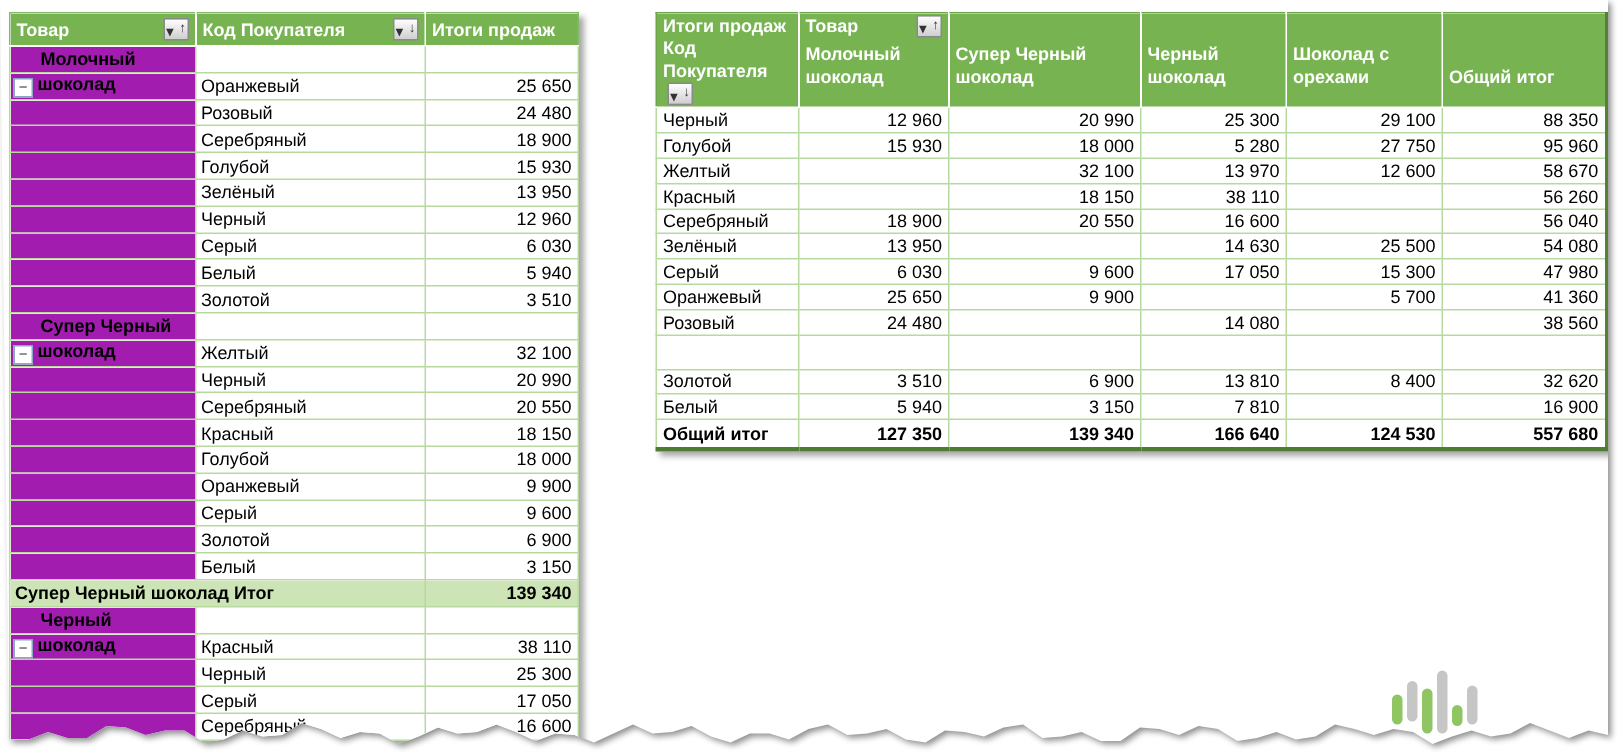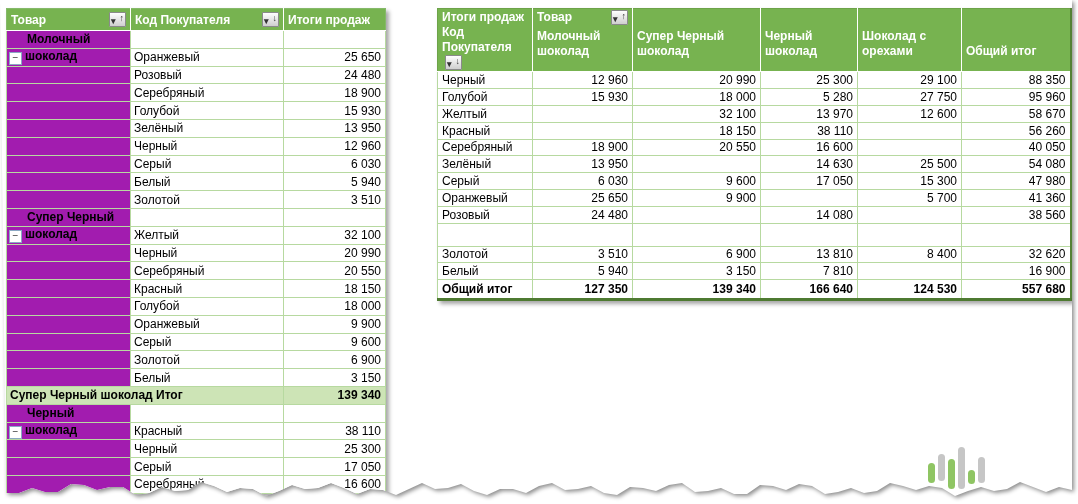--- a/index.html
+++ b/index.html
@@ -304,21 +304,21 @@
             <td class="num">38 110</td>
             <td class="num"></td>
             <td class="num">56 260</td>
           </tr>
           <tr>
             <td class="rl">Серебряный</td>
             <td class="num">18 900</td>
             <td class="num">20 550</td>
             <td class="num">16 600</td>
             <td class="num"></td>
-            <td class="num">40 050</td>
+            <td class="num">56 040</td>
           </tr>
           <tr>
             <td class="rl">Зелёный</td>
             <td class="num">13 950</td>
             <td class="num"></td>
             <td class="num">14 630</td>
             <td class="num">25 500</td>
             <td class="num">54 080</td>
           </tr>
           <tr>

